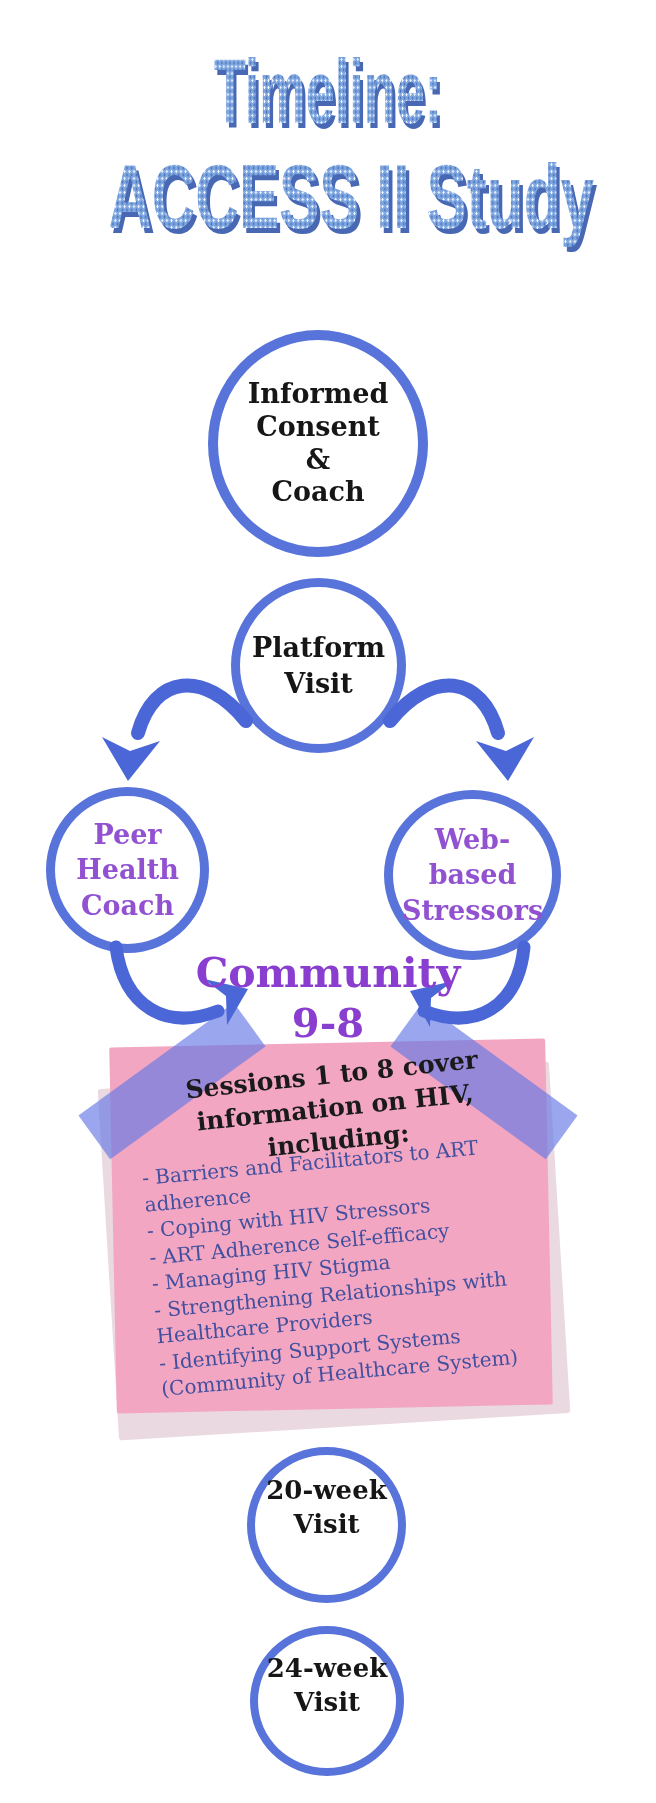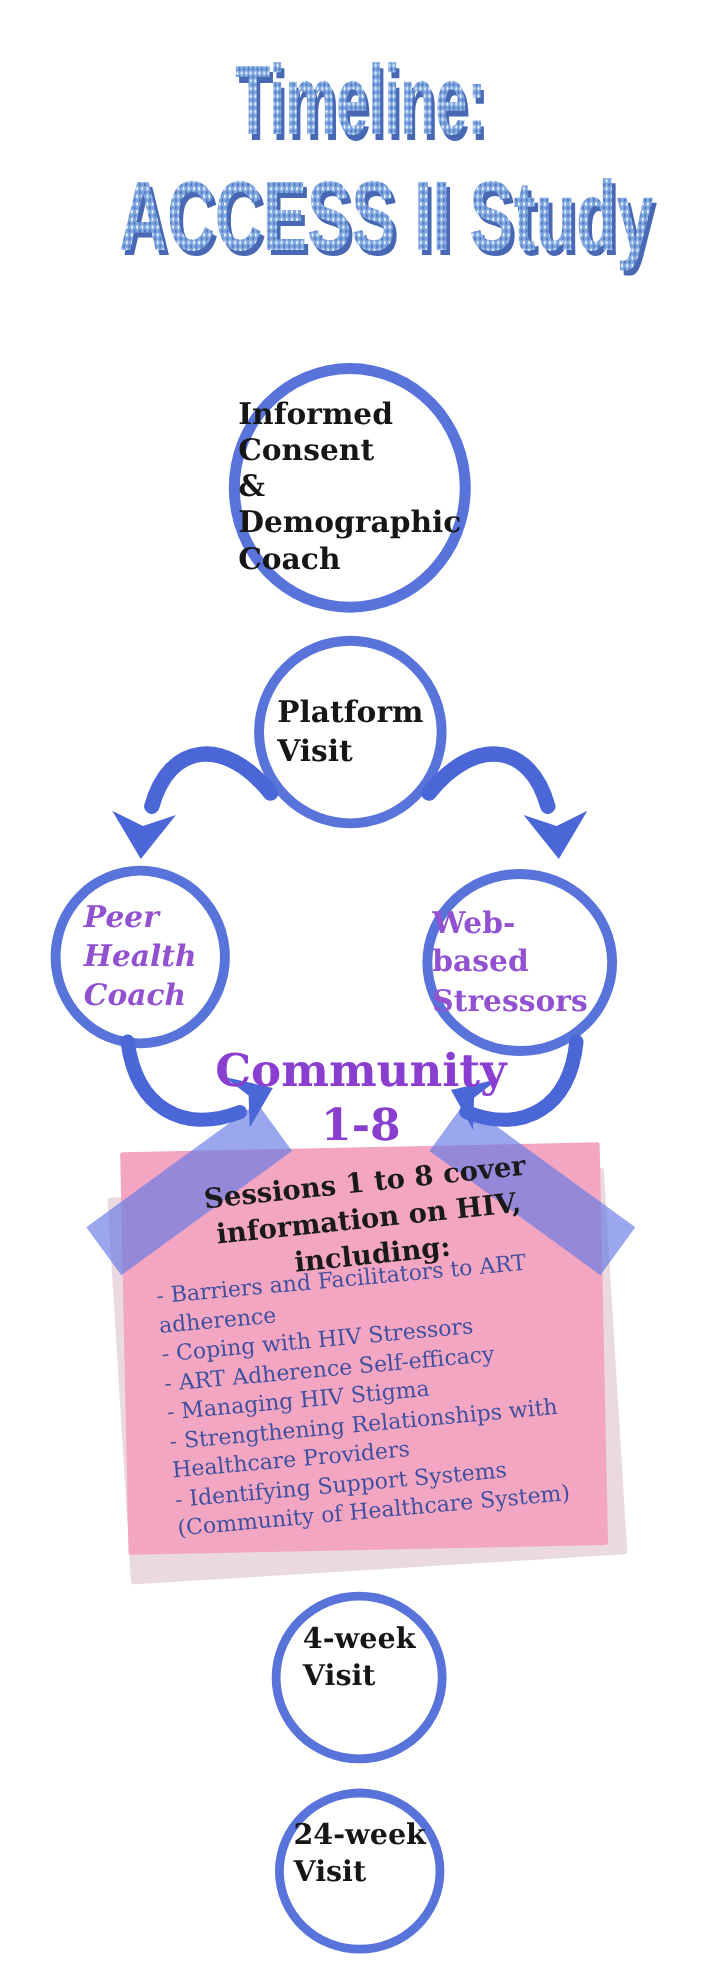--- a/index.html
+++ b/index.html
@@ -23,31 +23,31 @@
       radial-gradient(circle, rgba(255,255,255,0.95) 1.2px, rgba(255,255,255,0) 1.7px),
       radial-gradient(circle, rgba(52,88,160,0.65) 1.2px, rgba(52,88,160,0) 1.7px);
     background-size:7px 7px,7px 7px;
     background-position:0 0,3.5px 3.5px;
     -webkit-background-clip:text;background-clip:text;
   }
   
   .circle{
     position:absolute;border-radius:50%;background:#ffffff;
     border:9px solid #5873da;display:flex;align-items:center;justify-content:center;
-    box-sizing:border-box;
+    box-sizing:border-box;text-align:center;
   }
   .circle .lines{font-weight:bold;}
   .black-text{color:#161616;}
   .purple-text{color:#9151d1;}
   .c1{left:208px;top:301px;width:220px;height:227px;border-width:10px;}
   .c1 .lines{font-size:27px;line-height:1.22;}
   .c2{left:231px;top:549px;width:175px;height:175px;}
   .c2 .lines{font-size:27px;line-height:1.3;}
   .c3{left:46px;top:758px;width:163px;height:166px;}
-  .c3 .lines{font-size:27px;line-height:1.32;font-style:italic;}
+  .c3 .lines{font-size:27px;line-height:1.32;}
   .c4{left:384px;top:761px;width:177px;height:170px;}
   .c4 .lines{font-size:27px;line-height:1.32;}
   .c5{left:247px;top:1418px;width:159px;height:156px;border-width:8px;}
   .c5 .lines{font-size:26px;line-height:1.3;padding-bottom:34px;}
   .c6{left:250px;top:1597px;width:154px;height:150px;border-width:8px;}
   .c6 .lines{font-size:26px;line-height:1.3;padding-bottom:30px;}
   
   .sessions{
     position:absolute;left:178px;top:924px;width:300px;text-align:center;
     color:#8a3ed0;font-weight:bold;z-index:6;
@@ -94,21 +94,20 @@
   <div class="title-line l2">
     <span class="t-shadow">ACCESS II Study</span>
     <span class="t-face">ACCESS II Study</span>
   </div>
 
   <div class="circle c1">
     <div class="lines black-text">
       <div>Informed</div>
       <div>Consent</div>
       <div>&amp;</div>
-      <div>Demographic</div>
       <div>Coach</div>
     </div>
   </div>
 
   <div class="circle c2">
     <div class="lines black-text">
       <div>Platform</div>
       <div>Visit</div>
     </div>
   </div>
@@ -123,21 +122,21 @@
 
   <div class="circle c4">
     <div class="lines purple-text">
       <div>Web-based</div>
       <div>Stressors</div>
     </div>
   </div>
 
   <div class="sessions">
     <div class="s1">Community</div>
-    <div class="s2">1-8</div>
+    <div class="s2">9-8</div>
   </div>
 
   <div class="note-shadow"></div>
   <div class="note"></div>
   <div class="tape left"></div>
   <div class="tape right"></div>
 
   <div class="note-heading">
     <div>Sessions 1 to 8 cover</div>
     <div>information on HIV,</div>
@@ -150,21 +149,21 @@
     <div>- ART Adherence Self-efficacy</div>
     <div>- Managing HIV Stigma</div>
     <div>- Strengthening Relationships with</div>
     <div>Healthcare Providers</div>
     <div>- Identifying Support Systems</div>
     <div>(Community of Healthcare System)</div>
   </div>
 
   <div class="circle c5">
     <div class="lines black-text">
-      <div>4-week</div>
+      <div>20-week</div>
       <div>Visit</div>
     </div>
   </div>
 
   <div class="circle c6">
     <div class="lines black-text">
       <div>24-week</div>
       <div>Visit</div>
     </div>
   </div>

